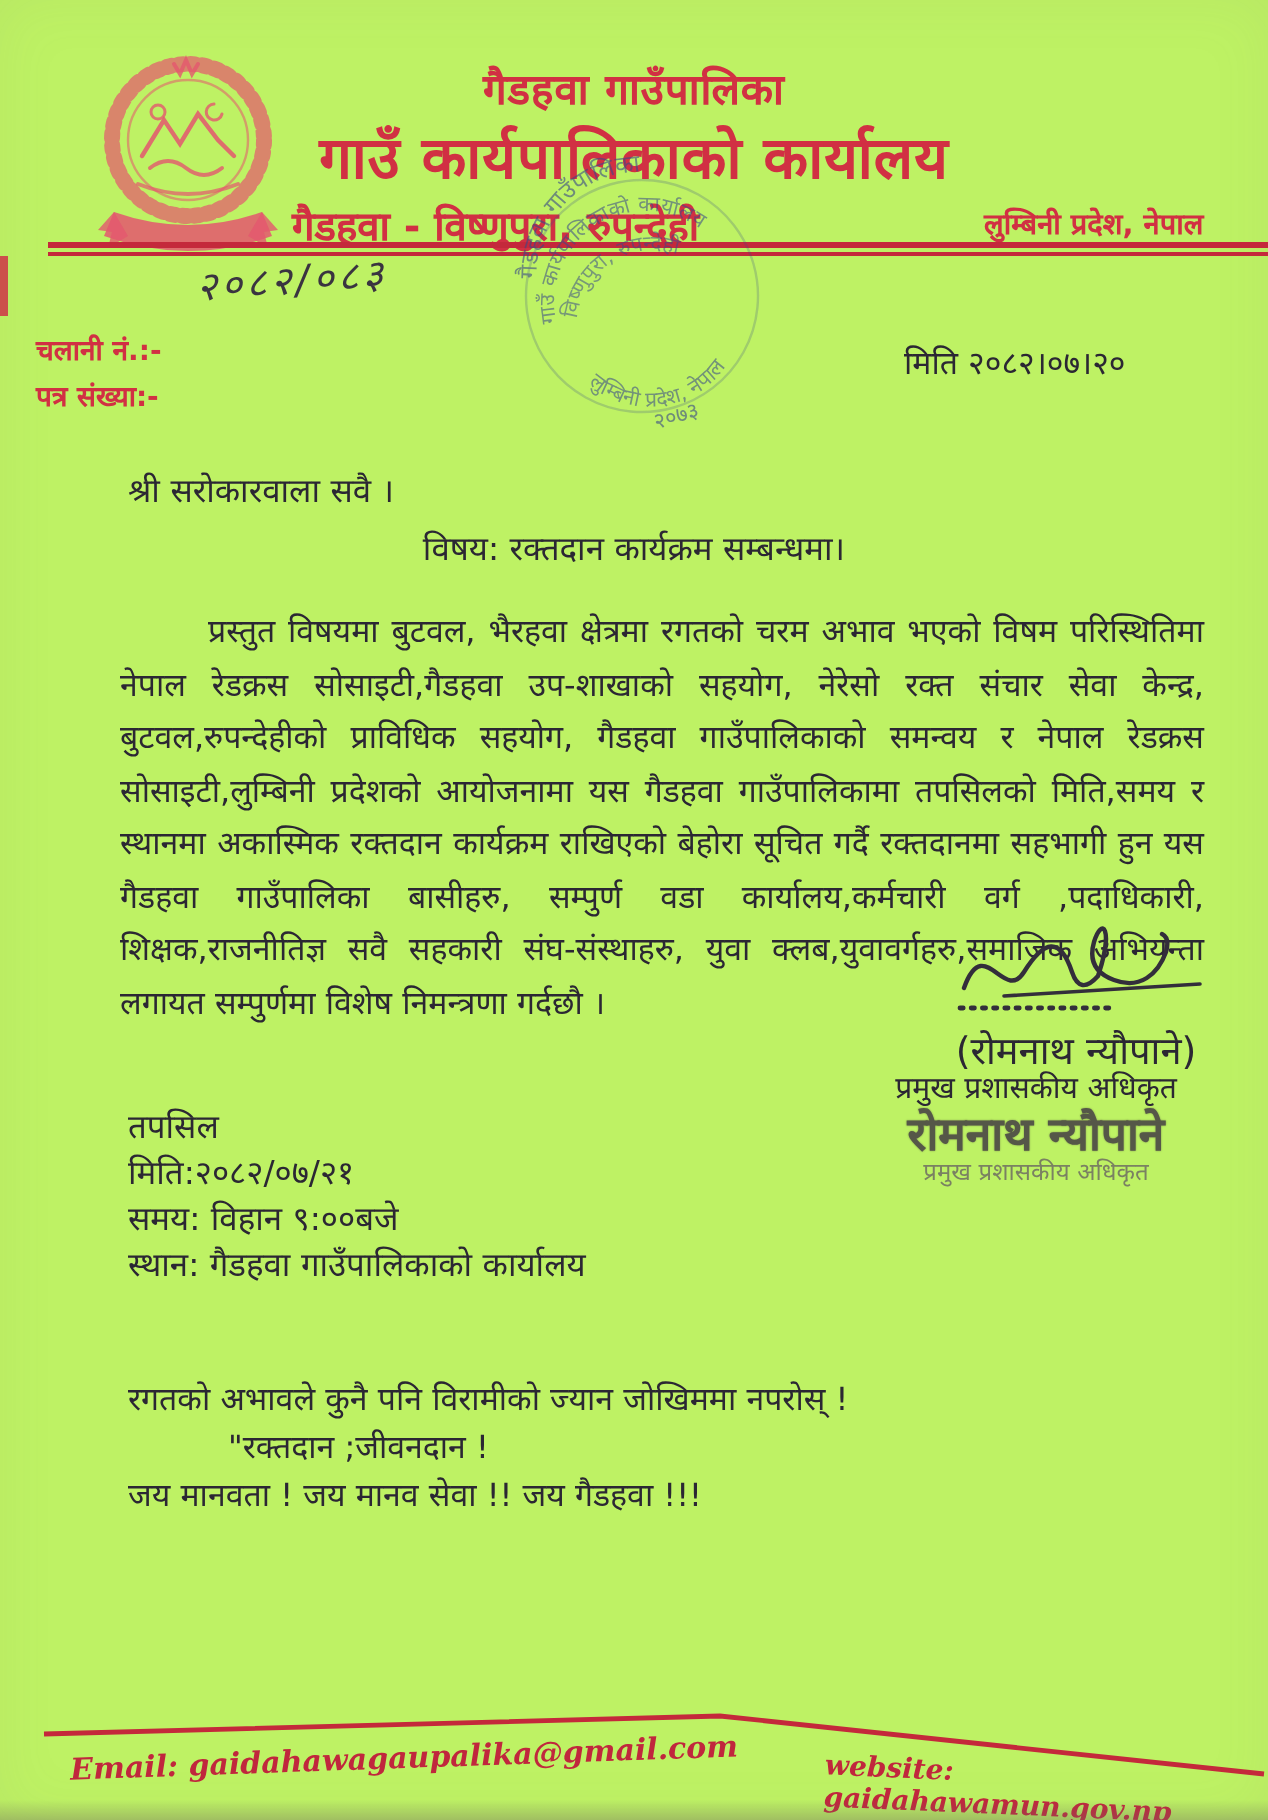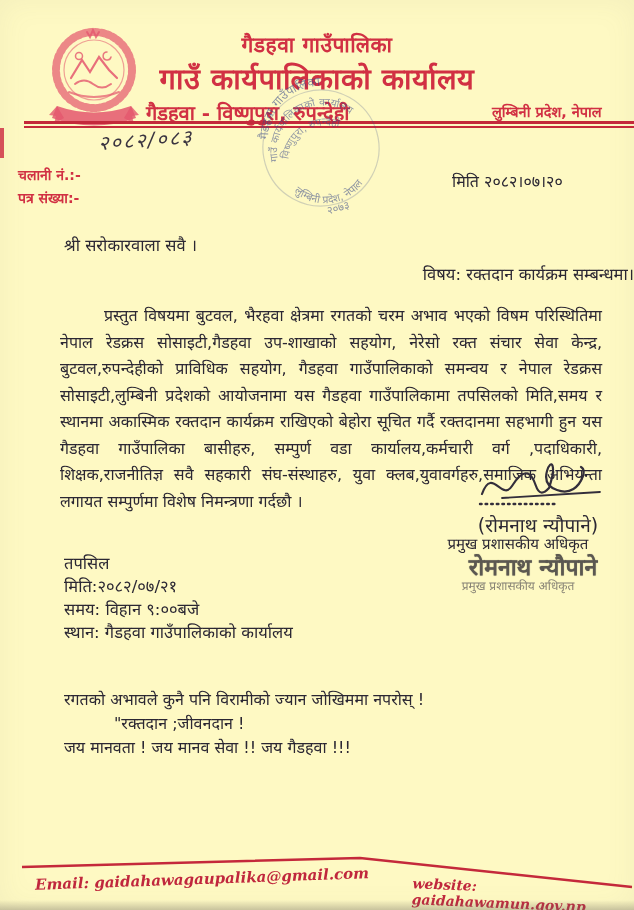--- a/index.html
+++ b/index.html
@@ -1,18 +1,18 @@
 <!DOCTYPE html>
 <html><head>
 <meta charset="utf-8">
 <style>
   html,body{margin:0;padding:0;background:#e9e9e7;}
   .paper{
     position:relative;width:634px;height:910px;margin:0 auto;
-    background:#fef9c3;overflow:hidden;
+    background:#bef264;overflow:hidden;
     font-family:"DejaVu Sans",sans-serif;color:#2b2733;
     box-shadow:inset 0 0 30px rgba(120,115,100,.08);
   }
   .abs{position:absolute;}
   
   .hdr-title1{top:30px;left:0;width:634px;text-align:center;
     font-size:21px;font-weight:bold;color:#d13043;letter-spacing:.5px;}
   .hdr-title2{top:58px;left:0;width:634px;text-align:center;
     font-size:29px;font-weight:bold;color:#d13043;letter-spacing:.5px;}
   .hdr-address{top:99px;left:146px;font-size:20px;font-weight:bold;color:#d13043;}
@@ -20,28 +20,28 @@
   .rule-top{top:121px;left:24px;width:610px;height:3px;background:#c4293b;}
   .rule-bottom{top:126px;left:24px;width:610px;height:1.5px;background:#c4293b;}
   .edge-mark{top:128px;left:0;width:4px;height:30px;background:#cf3347;opacity:.85;}
   .ref-label1{top:152px;left:18px;font-size:14px;font-weight:bold;color:#d13043;margin-top:36px;}
   .ref-value{top:126px;left:98px;font-size:20px;color:#3a3440;
     transform:rotate(-4deg);letter-spacing:2px;font-style:italic;}
   .ref-label2{top:165px;left:18px;font-size:14px;font-weight:bold;color:#d13043;}
   .hdr-date{top:170px;left:452px;font-size:16px;color:#2b2733;}
   
   .addressee{top:233px;left:64px;font-size:16.5px;}
-  .subject{top:262px;left:0;width:634px;text-align:right;font-size:16.5px;}
+  .subject{top:262px;left:0;width:634px;text-align:center;font-size:16.5px;}
   .body-par{top:303px;left:60px;width:542px;font-size:16px;line-height:26.5px;
     text-align:justify;text-indent:44px;}
   
   .sig-svg{top:458px;left:468px;width:140px;height:58px;}
   .sig-name{top:512px;left:458px;width:160px;text-align:center;font-size:19px;}
   .sig-title{top:533px;left:428px;width:180px;text-align:center;font-size:15px;}
-  .sig-stamp-name{top:550px;left:433px;width:200px;text-align:center;
+  .sig-stamp-name{top:550px;left:418px;width:200px;text-align:center;
     font-size:23px;font-weight:bold;color:#4a4745;opacity:.9;
     text-shadow:0 0 1px rgba(70,65,60,.6);}
   .sig-stamp-title{top:577px;left:438px;width:160px;text-align:center;
     font-size:12px;color:#6a6662;opacity:.8;filter:blur(.3px);}
   
   .sch-heading{top:551px;left:64px;font-size:16.5px;}
   .sch-date{top:574px;left:64px;font-size:16.5px;}
   .sch-time{top:597px;left:64px;font-size:16.5px;}
   .sch-venue{top:620px;left:64px;font-size:16.5px;}
   

